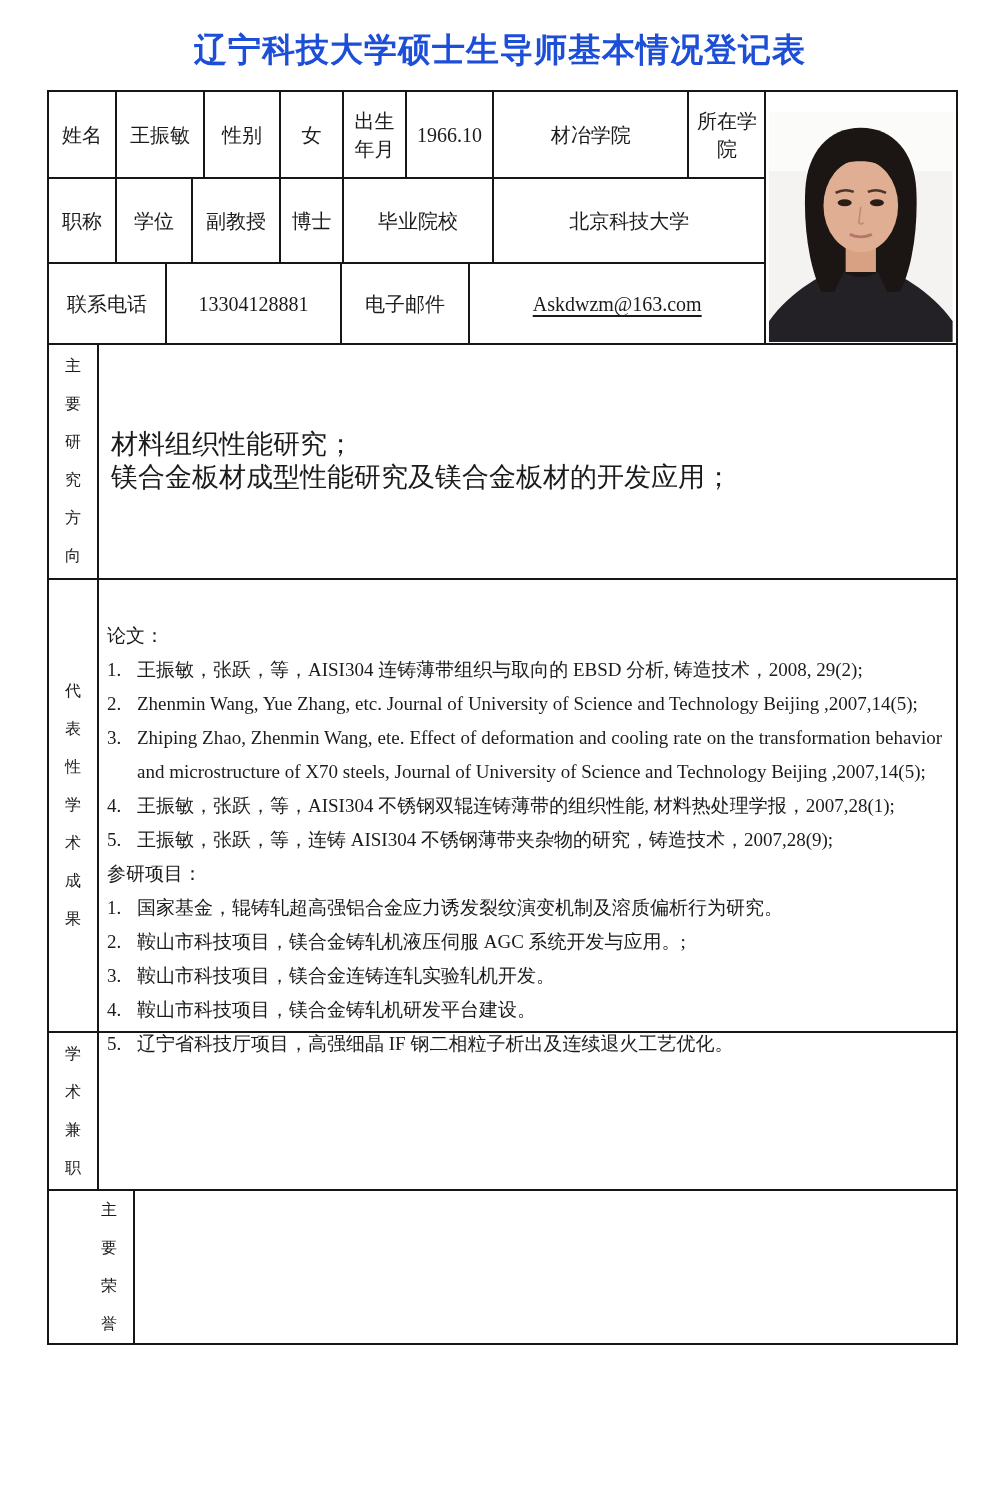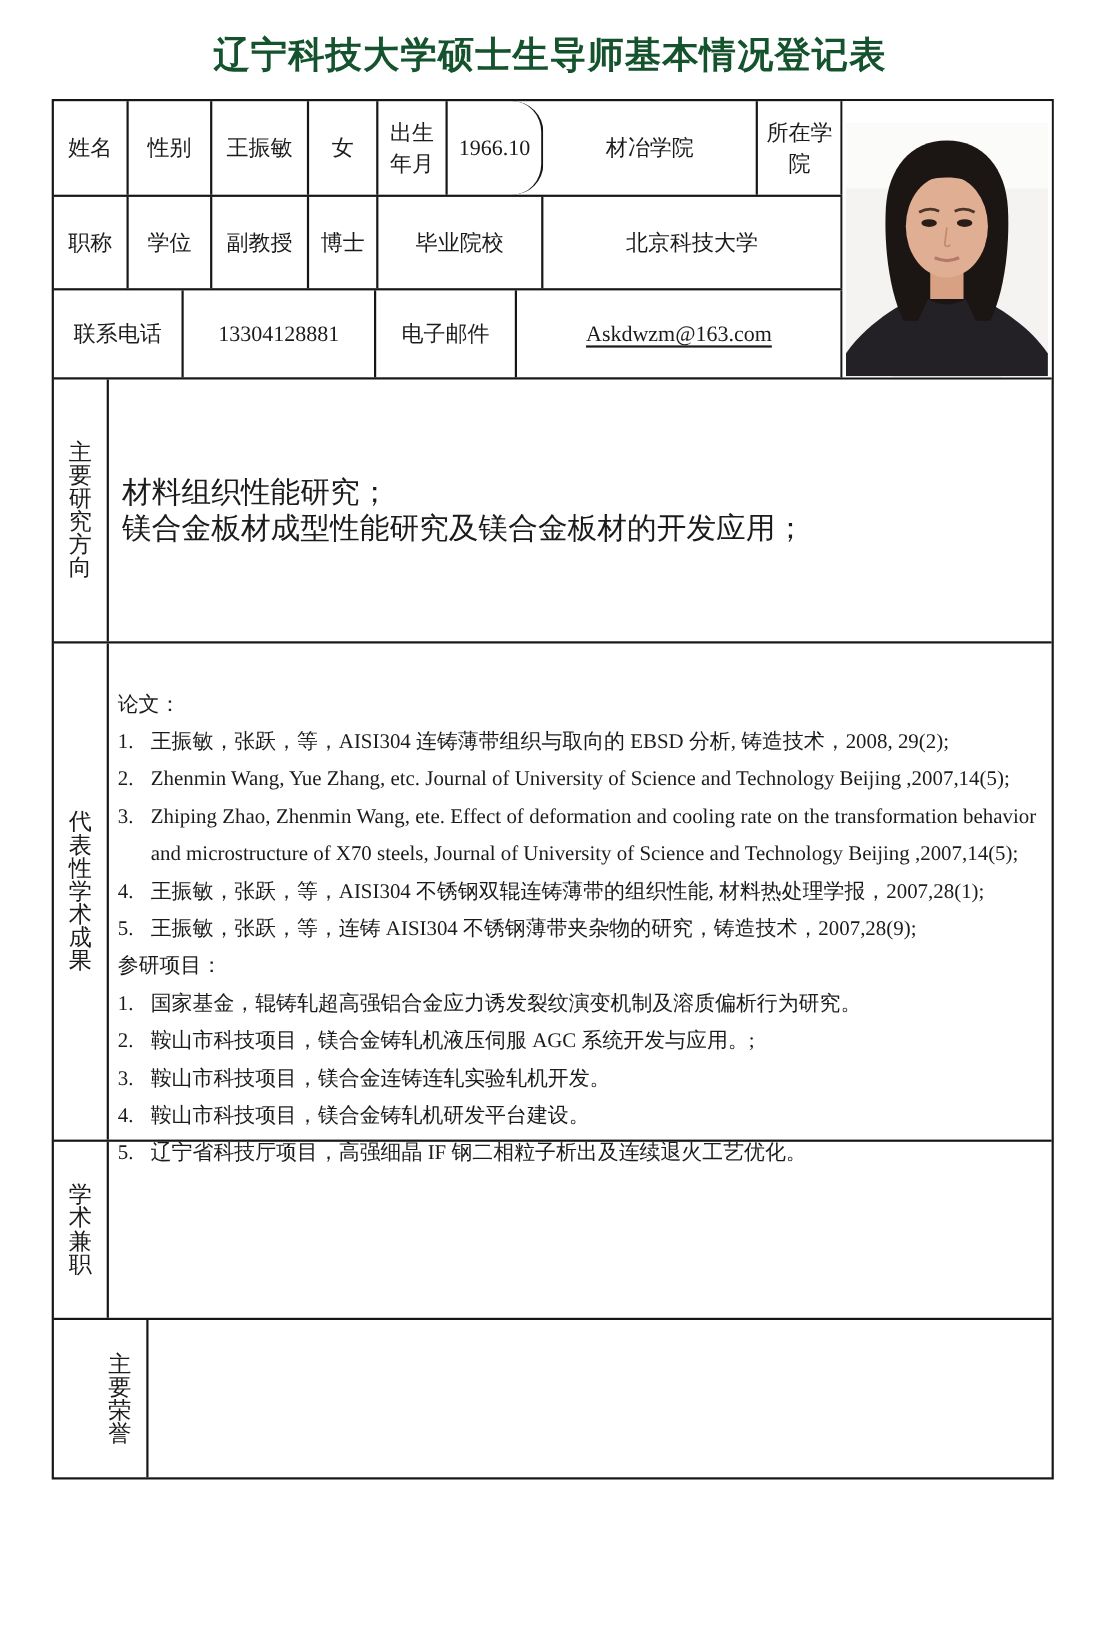--- a/index.html
+++ b/index.html
@@ -4,21 +4,21 @@
 <style>
   html,body{margin:0;padding:0;}
   body{
     width:1000px;height:1500px;background:#ffffff;position:relative;
     font-family:"Liberation Serif","DejaVu Serif",serif;
     color:#1b1b1b;
   }
   .page-title{
     position:absolute;top:28px;left:0;width:1000px;
     text-align:center;font-size:33px;font-weight:bold;letter-spacing:1px;margin:0;
-    color:#14532d;
+    color:#1d4ed8;
   }
   .form-table{
     position:absolute;left:47px;top:90px;width:911px;height:1255px;
     border:2px solid #161616;box-sizing:border-box;
     display:flex;flex-direction:column;
   }
   .form-table *{box-sizing:border-box;}
   
   .top-block{display:flex;height:253px;border-bottom:2px solid #161616;}
   .left-rows{width:719px;display:flex;flex-direction:column;}
@@ -26,42 +26,42 @@
   .row-1{height:87px;border-bottom:2px solid #161616;}
   .row-2{height:85px;border-bottom:2px solid #161616;}
   .row-3{flex:1;}
   .cell{
     display:flex;align-items:center;justify-content:center;text-align:center;
     border-right:2px solid #161616;font-size:20px;line-height:1.4;
     padding:0 6px;word-break:break-all;
   }
   .cell.last{flex:1;}
   .w68{width:68px;} .w88{width:88px;} .w76{width:76px;} .w63{width:63px;}
-  .w87{width:87px;border-radius:28px;} .w77{width:77px;} .w118{width:118px;text-align:right;} .w175{width:175px;}
+  .w87{width:87px;} .w77{width:77px;} .w118{width:118px;text-align:right;} .w175{width:175px;}
   .w128{width:128px;} .w150{width:150px;}
   .email-value{text-decoration:underline;text-underline-offset:4px;}
   .photo-cell{
     width:190px;padding:20px 3px 1px 3px;background:#ffffff;
     display:flex;align-items:stretch;
   }
   .photo-cell svg{width:100%;height:100%;display:block;}
   
   .section{display:flex;border-bottom:2px solid #161616;}
   .section:last-child{border-bottom:none;margin-left:36px;}
   .sec-research{height:240px;}
   .sec-achievements{height:453px;}
   .sec-positions{height:162px;}
   .sec-honors{flex:1;}
   .v-label{
     width:50px;border-right:2px solid #161616;
     display:flex;align-items:center;justify-content:center;
   }
   .v-label span{
     display:block;width:22px;text-align:center;
-    font-size:21px;line-height:21px;word-break:break-all;
+    font-size:16px;line-height:38px;word-break:break-all;
   }
   .sec-content{flex:1;}
   
   .research-content{
     display:flex;flex-direction:column;justify-content:center;
     padding-left:12px;font-size:27px;line-height:33px;
   }
   
   .ach-content{padding:7px 14px 0 8px;font-size:19px;line-height:34px;margin-top:32px;}
   .ach-header{font-size:19px;}
@@ -75,22 +75,22 @@
 
 <h1 class="page-title">辽宁科技大学硕士生导师基本情况登记表</h1>
 
 <div class="form-table">
 
   <div class="top-block">
     <div class="left-rows">
 
       <div class="row row-1">
         <div class="cell w68">姓名</div>
+        <div class="cell w88">王振敏</div>
         <div class="cell w76">性别</div>
-        <div class="cell w88">王振敏</div>
         <div class="cell w63">女</div>
         <div class="cell w63">出生年月</div>
         <div class="cell w87">1966.10</div>
         <div class="cell last">材冶学院</div>
         <div class="cell w77">所在学院</div>
       </div>
 
       <div class="row row-2">
         <div class="cell w68">职称</div>
         <div class="cell w76">学位</div>

